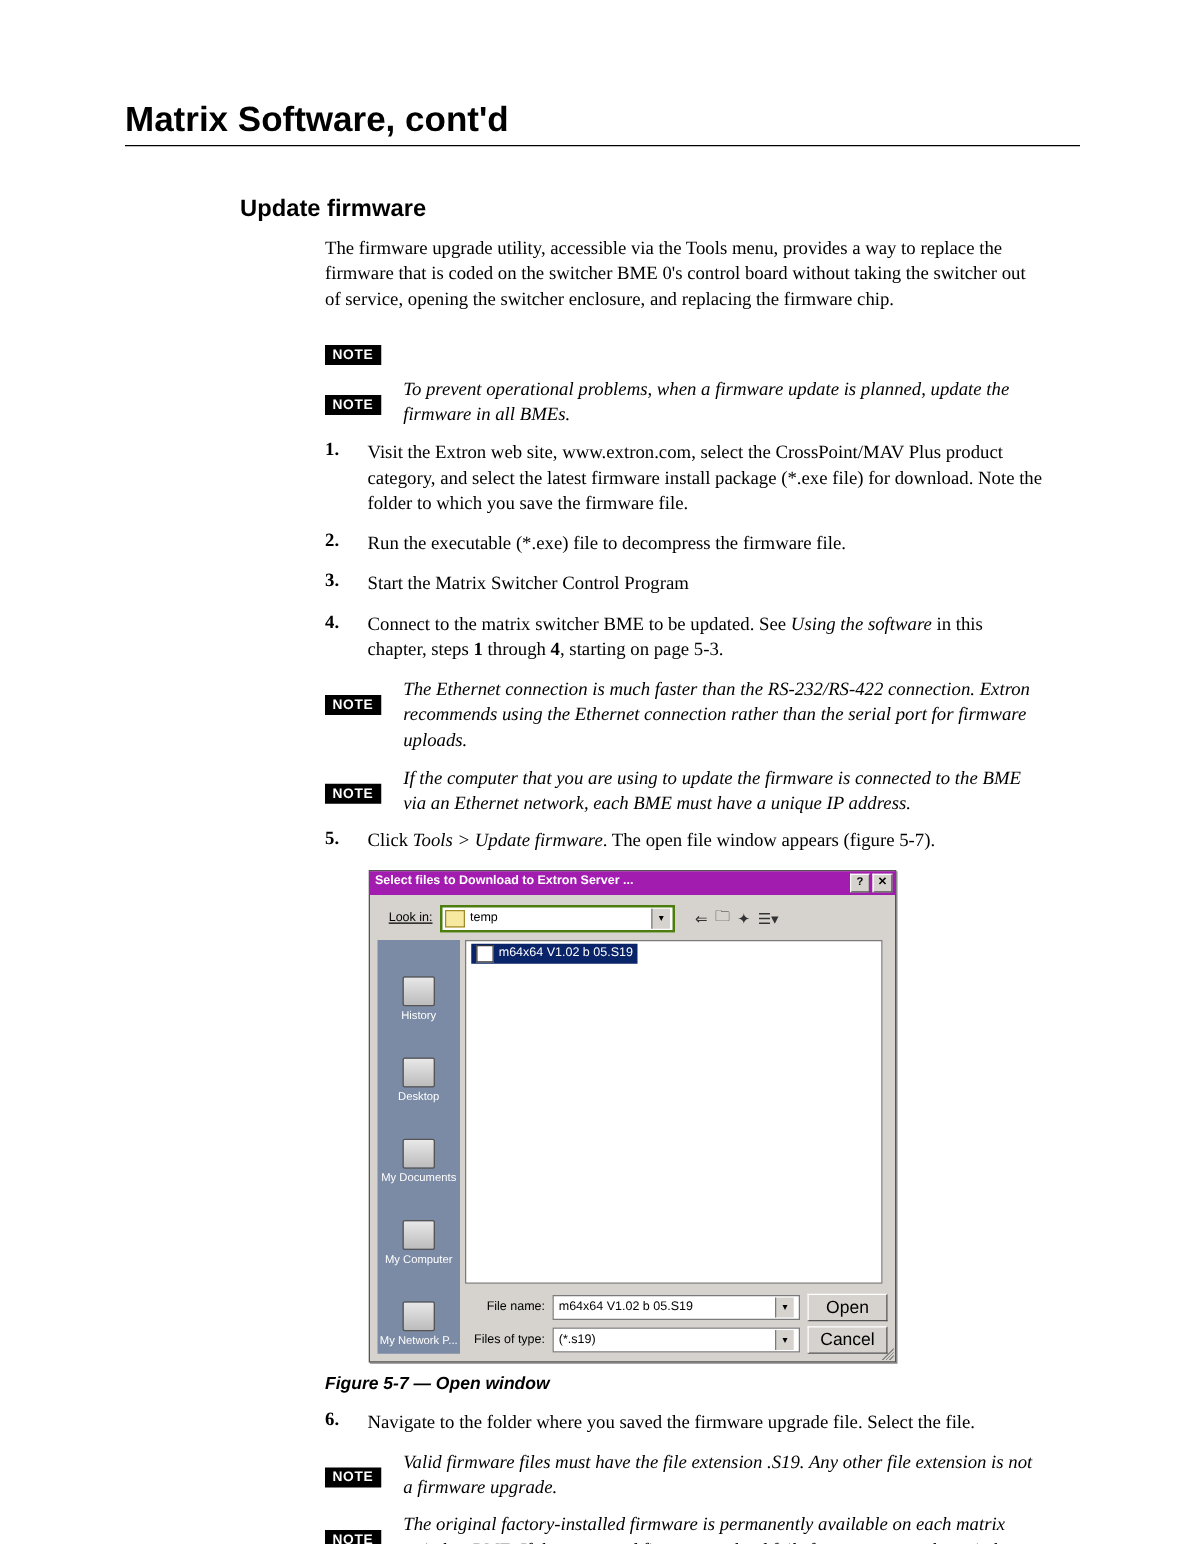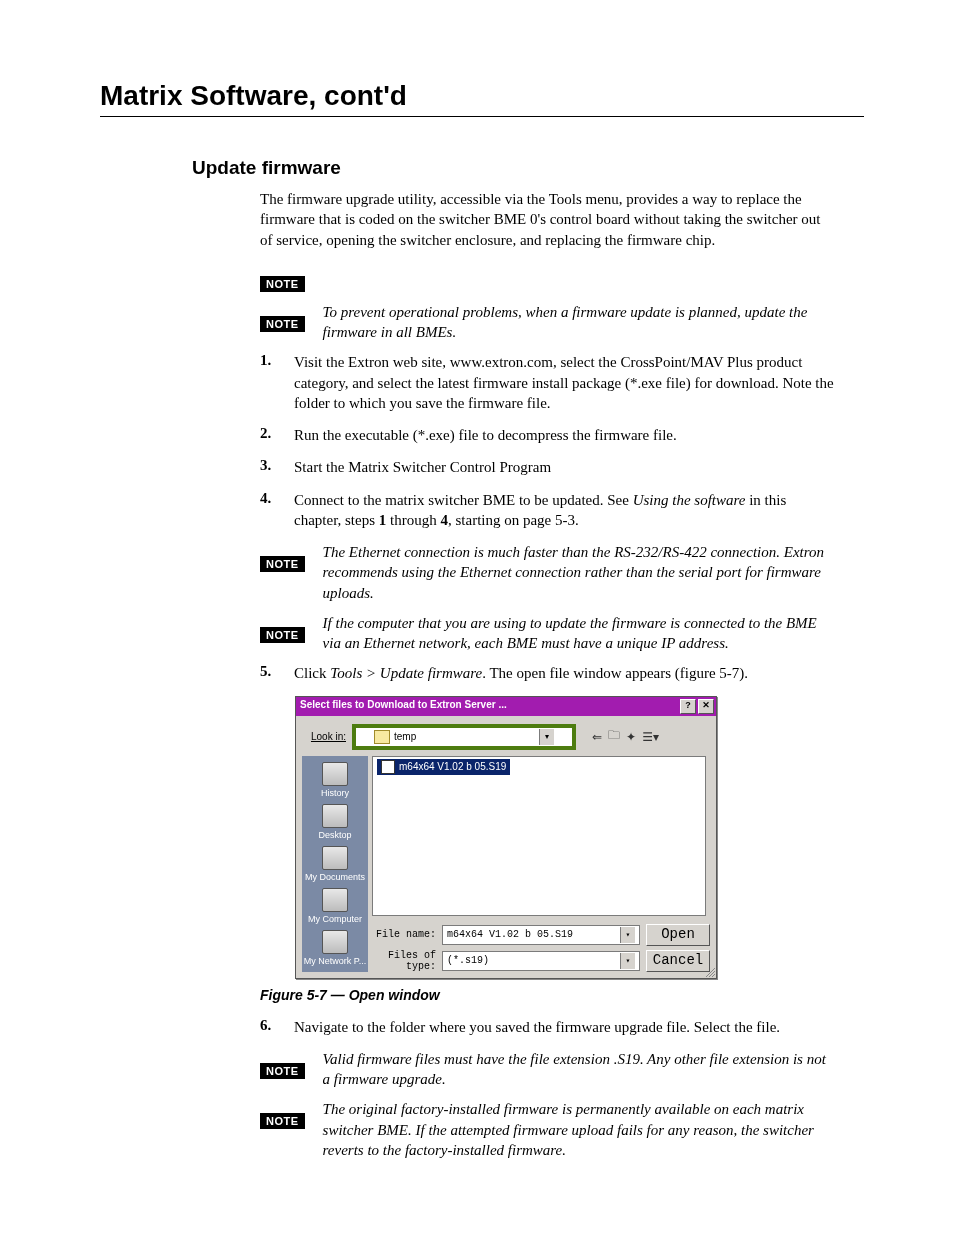--- a/index.html
+++ b/index.html
@@ -131,36 +131,36 @@
   }
   .lookin-row {
     display: flex;
     align-items: center;
     gap: 6px;
     margin-bottom: 6px;
   }
   .lbl { font-size:10px; text-align:right; }
   .combo {
     display:flex; align-items:center;
-    background:#fff; border:4px solid #4d7c0f;
+    background:#fff; border:2px solid #4d7c0f;
     height:18px; flex:0 0 180px;
-    padding:0 18px;
+    padding:0 2px;
   }
   .combo .folder-ico { width:14px;height:12px;background:#f7e9a0;border:1px solid #a08b2a;margin-right:4px; }
   .combo .dd { width:14px;height:16px;background:#d6d3ce;border-left:1px solid #7b7b7b;text-align:center;font-size:8px;line-height:16px;margin-left:auto; }
   .nav-icons { display:flex; gap:6px; align-items:center; margin-left:10px; font-size:12px; color:#333; }
   .main-row { display:flex; }
   .places {
     width: 66px;
     background:#7b8aa5;
     padding:6px 0;
     display:flex; flex-direction:column; align-items:center; gap:6px;
     color:#fff; font-size:9px; text-align:center;
   }
-  .place { display:flex; flex-direction:column; align-items:center; gap:2px; }
+  .place { display:flex; flex-direction:column; align-items:center; gap:2px;margin-top:23px; }
   .place-ico {
     width:24px;height:22px;background:linear-gradient(#e8e8e8,#bcbcbc);
     border:1px solid #555; border-radius:2px;
   }
   .file-area {
     flex:1; background:#fff; border:1px solid #7b7b7b;
     min-height:150px; margin:0 4px 4px 4px; padding:2px 4px;
   }
   .file-item {
     display:inline-flex; align-items:center; gap:4px;
@@ -297,21 +297,21 @@
                 <span>My Network P...</span>
               </div>
           </div>
           <div style="flex:1;display:flex;flex-direction:column;">
             <div class="file-area">
               <span class="file-item">
                 <span class="file-ico"></span>
                 <span>m64x64 V1.02 b 05.S19</span>
               </span>
             </div>
-            <div class="bottom-rows" style="margin-left:4px;font-family:Liberation Mono, monospace;">
+            <div class="bottom-rows" style="margin-left:4px;">
               <div class="field-row">
                 <span class="lbl">File name:</span>
                 <span class="txt">
                   <span>m64x64 V1.02 b 05.S19</span>
                   <span class="dd">▾</span>
                 </span>
                 <span class="dlg-btn">Open</span>
               </div>
               <div class="field-row">
                 <span class="lbl">Files of type:</span>

